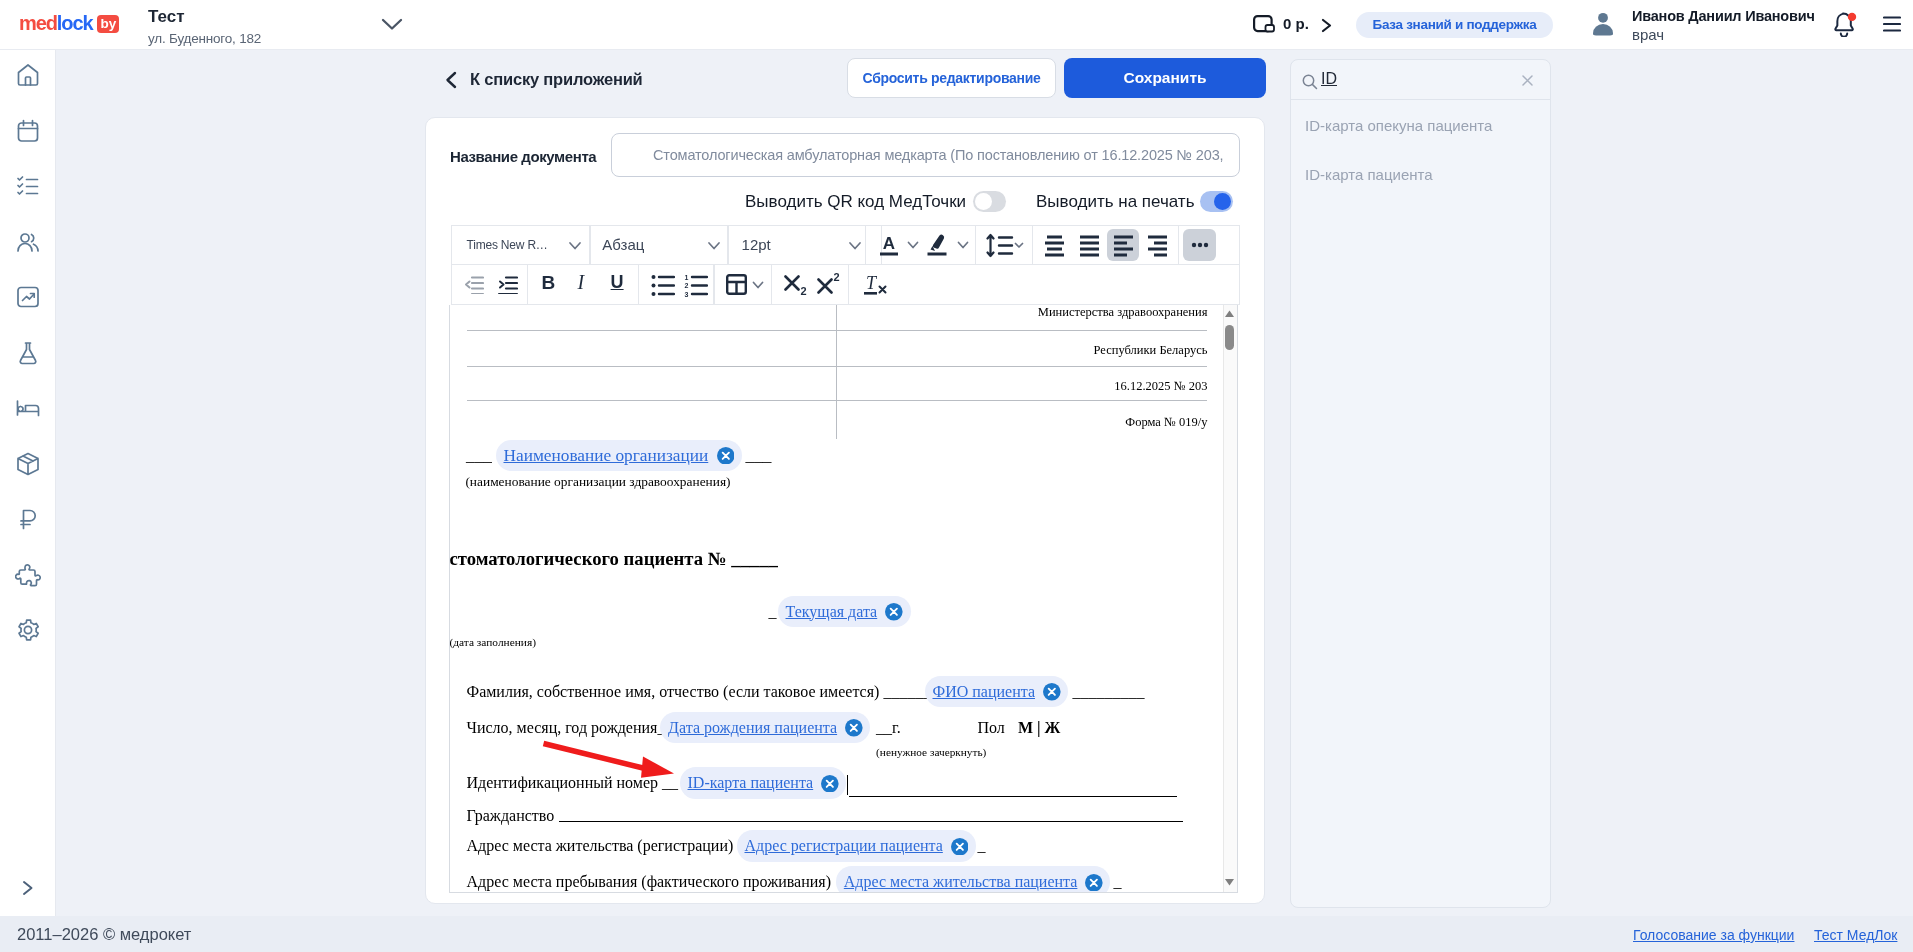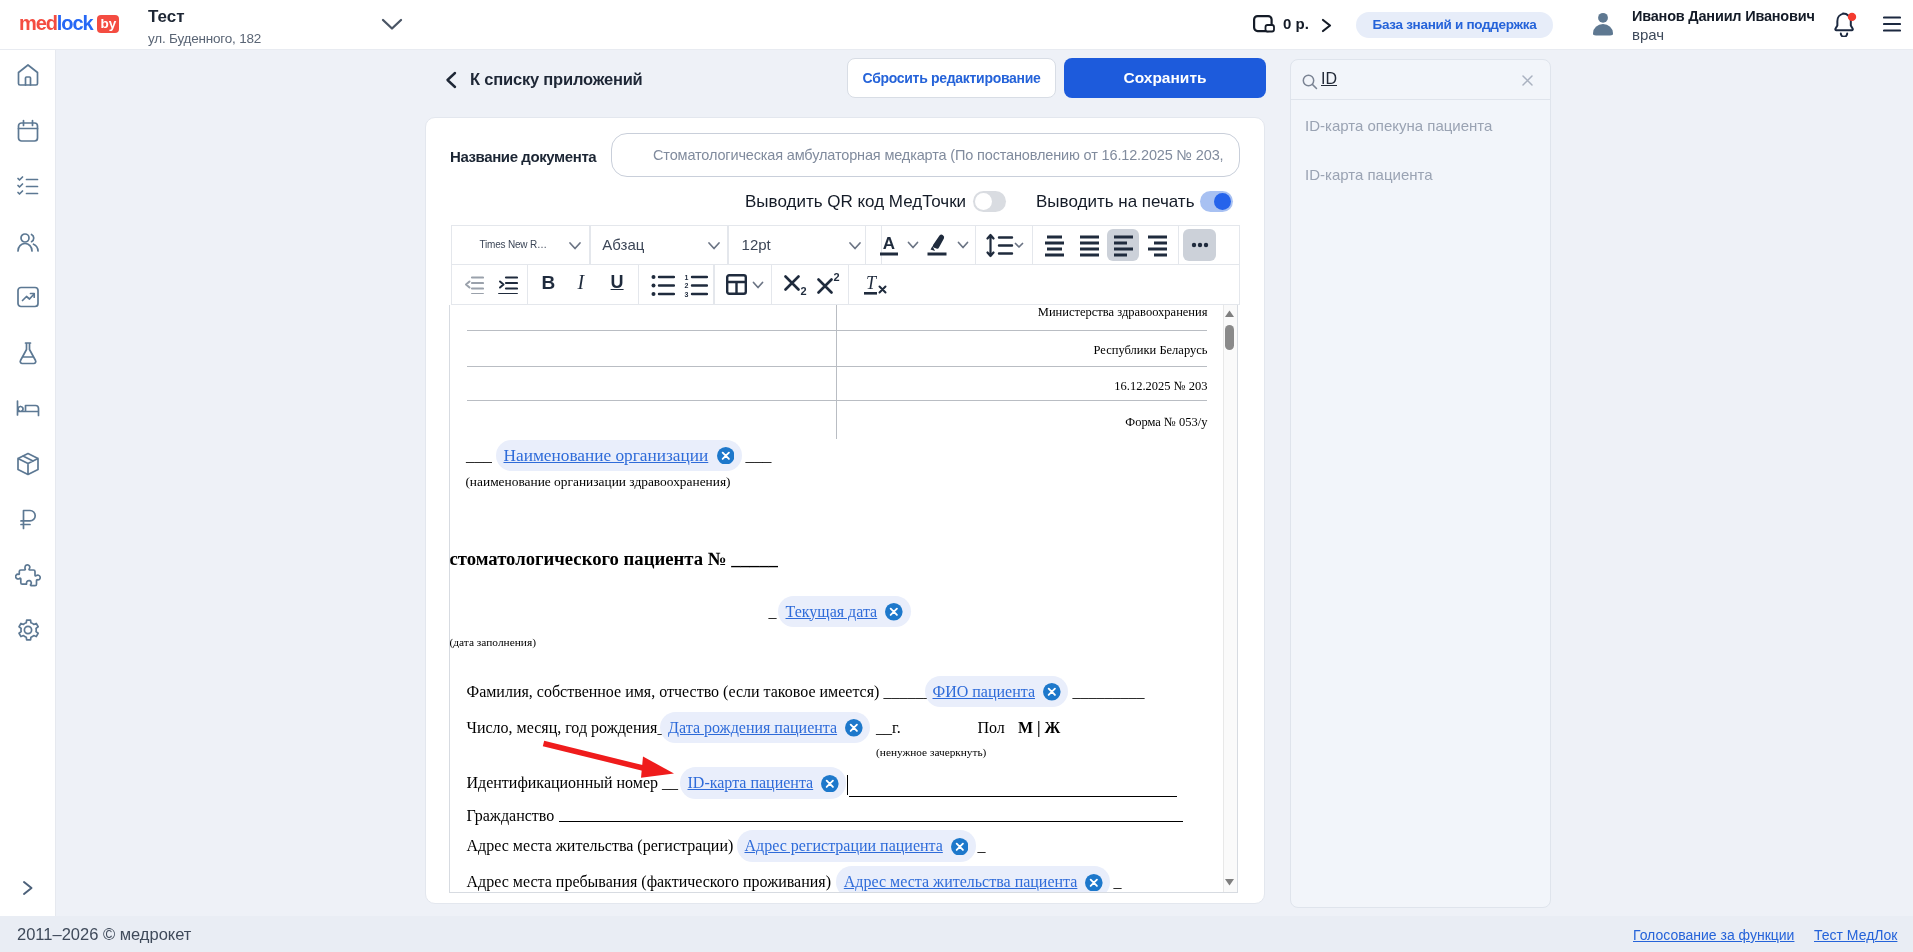--- a/index.html
+++ b/index.html
@@ -22,21 +22,21 @@
   .sic { position:absolute; left:15px; width:26px; height:26px; }
   .sic svg { width:26px; height:26px; display:block; stroke:#5c7893; fill:none; stroke-width:1.7; stroke-linecap:round; stroke-linejoin:round; }
   #footer { position:absolute; left:0; top:916px; width:1913px; height:36px; background:#e9edf4; }
   #footer .cp { position:absolute; left:17px; top:9px; font-size:16.5px; color:#3f4a5a; }
   #footer .lnk { position:absolute; top:11px; font-size:14px; color:#2563d9; text-decoration:underline; }
   .backlink { position:absolute; left:470px; top:70px; font-size:16.5px; letter-spacing:-0.2px; font-weight:bold; color:#1e2736; }
   .btn-reset { position:absolute; left:847px; top:58px; width:209px; height:40px; background:#fff; border:1px solid #d8dde5; border-radius:8px; color:#2563d9; font-weight:bold; font-size:14px; letter-spacing:-0.3px; text-align:center; line-height:38px; white-space:nowrap; }
   .btn-save { position:absolute; left:1064px; top:58px; width:202px; height:40px; background:#1d5bdc; border-radius:8px; color:#fff; font-weight:bold; font-size:15.5px; text-align:center; line-height:40px; }
   #card { position:absolute; left:425px; top:117px; width:840px; height:787px; background:#fff; border:1px solid #e3e7ee; border-radius:10px; }
   .lbl-name { position:absolute; left:24px; top:30px; font-size:15px; letter-spacing:-0.4px; font-weight:bold; color:#1b2533; }
-  .inp-name { position:absolute; left:185px; top:15px; width:629px; height:44px; border:1px solid #c9cfda; border-radius:16px; background:#fff; font-size:14.5px; letter-spacing:-0.15px; color:#808b9d; line-height:42px; padding-left:41px; white-space:nowrap; overflow:hidden; }
+  .inp-name { position:absolute; left:185px; top:15px; width:629px; height:44px; border:1px solid #c9cfda; border-radius:8px; background:#fff; font-size:14.5px; letter-spacing:-0.15px; color:#808b9d; line-height:42px; padding-left:41px; white-space:nowrap; overflow:hidden; }
   .tgl-lbl { position:absolute; top:74px; font-size:17px; color:#141b27; }
   .toggle { position:absolute; top:73px; width:33px; height:21px; border-radius:11px; }
   .toggle .knob { position:absolute; top:2px; width:17px; height:17px; border-radius:50%; }
   .tgl-off { background:#d9dce1; }
   .tgl-off .knob { left:2px; background:#fff; }
   .tgl-on { background:#a8c1f2; }
   .tgl-on .knob { right:2px; background:#2563eb; }
   .tcell { position:absolute; border:1px solid #e4e7ec; }
   .trow1 { top:106.5px; height:40px; }
   .trow2 { top:145.5px; height:41px; }
@@ -171,21 +171,21 @@
   <div class="tgl-lbl" style="left:319px">Выводить QR код МедТочки</div>
   <div class="toggle tgl-off" style="left:547px">
       <div class="knob"></div>
     </div>
   <div class="tgl-lbl" style="left:610px">Выводить на печать</div>
   <div class="toggle tgl-on" style="left:774px">
       <div class="knob"></div>
     </div>
 
   <div class="tcell trow1 tsel" style="left:24.5px;width:140px">
-      <span style="position:absolute;left:28px;font-size:10px;letter-spacing:-0.2px">Times New R…</span>
+      <span style="position:absolute;left:15px;font-size:12px;letter-spacing:-0.2px">Times New R…</span>
     <svg style="position:absolute;left:116px;top:15px" width="14" height="10" viewBox="0 0 14 10">
         <path d="M2 2 L7 7.5 L12 2" fill="none" stroke="#6b7484" stroke-width="1.7" stroke-linecap="round" stroke-linejoin="round"></path>
       </svg>
     </div>
   <div class="tcell trow1 tsel" style="left:163.3px;width:139px">
       <span style="position:absolute;left:12px">Абзац</span>
     <svg style="position:absolute;left:117px;top:15px" width="14" height="10" viewBox="0 0 14 10">
         <path d="M2 2 L7 7.5 L12 2" fill="none" stroke="#6b7484" stroke-width="1.7" stroke-linecap="round" stroke-linejoin="round"></path>
       </svg>
     </div>
@@ -300,21 +300,21 @@
   </div>
 
   <div id="doc">
     <div class="hline" style="left:17px;top:25.8px;width:740px"></div>
     <div class="hline" style="left:17px;top:61.8px;width:740px"></div>
     <div class="hline" style="left:17px;top:95.8px;width:740px"></div>
     <div style="position:absolute;left:386.5px;top:0;width:1px;height:134px;background:#b9bdc3"></div>
     <div class="t" style="right:29px;top:0.9px;font-size:12.5px">Министерства здравоохранения</div>
     <div class="t" style="right:29px;top:38.9px;font-size:12.5px">Республики Беларусь</div>
     <div class="t" style="right:29px;top:74.9px;font-size:12.5px">16.12.2025 № 203</div>
-    <div class="t" style="right:29px;top:110.9px;font-size:12.5px">Форма № 053/у</div>
+    <div class="t" style="right:29px;top:110.9px;font-size:12.5px">Форма № 019/у</div>
 
     <div class="t" style="left:16.5px;top:141px;font-size:17.3px">___</div>
     <div class="chip" style="left:46px;top:135.2px;width:246px"></div>
     <div class="chiptxt" style="left:54px;top:141px;font-size:17.3px">Наименование организации</div>
     <svg class="chipx" style="left:267px;top:142.4px" viewBox="0 0 18 18">
         <circle cx="9" cy="9" r="9" fill="#1d78cb"></circle>
         <path d="M5.8 5.8 L12.2 12.2 M12.2 5.8 L5.8 12.2" stroke="#fff" stroke-width="1.9" stroke-linecap="round"></path>
       </svg>
     <div class="t" style="left:296px;top:141px;font-size:17.3px">___</div>
     <div class="t" style="left:15.9px;top:169px;font-size:13.4px">(наименование организации здравоохранения)</div>

